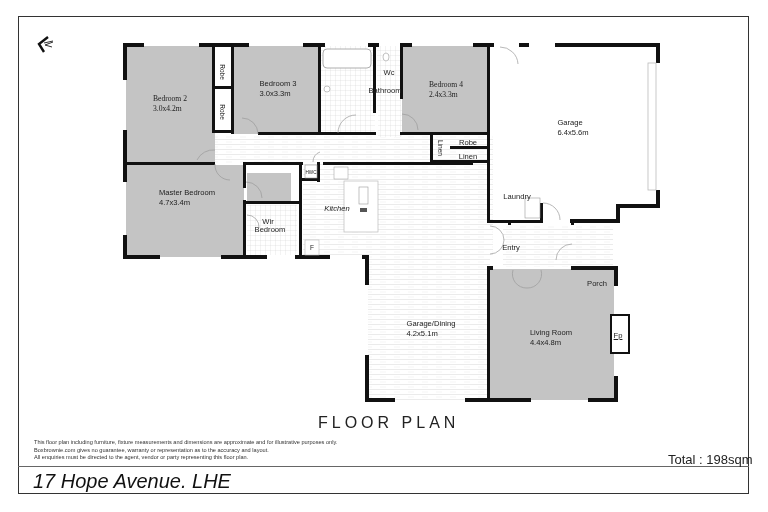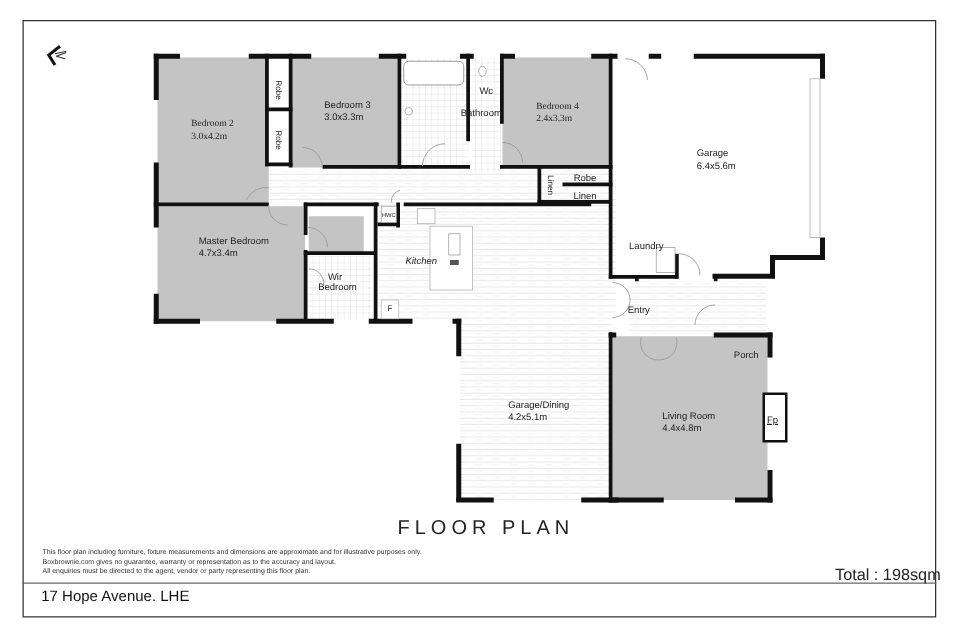--- a/index.html
+++ b/index.html
@@ -1,20 +1,20 @@
 <!DOCTYPE html>
 <html><head>
 <meta charset="utf-8">
 <style>
   * { margin: 0; padding: 0; box-sizing: border-box; }
   html, body { width: 768px; height: 512px; background: #ffffff; overflow: hidden; }
   body { font-family: "Liberation Sans", sans-serif; color: #222; position: relative; }
   #sheet { position: absolute; left: 18px; top: 16px; width: 731px; height: 223px; border: 1.5px solid #333; }
   .footer-divider { position: absolute; left: 18px; top: 466px; width: 731px; height: 1px; background: #666; }
-  .addr { position: absolute; left: 33px; top: 470px; font-size: 12px; color: #111; }
+  .addr { position: absolute; left: 33px; top: 470px; font-size: 20px; color: #111; font-style: italic; }
   .total { position: absolute; left: 668px; top: 452px; font-size: 13px; color: #222; }
   .title { position: absolute; left: 318px; top: 414px; font-size: 16px; letter-spacing: 4px; color: #222; }
   .disclaimer { position: absolute; left: 34px; top: 439px; font-size: 5.6px; line-height: 7.6px; color: #333; }
   svg.plan { position: absolute; left: 0; top: 0; }
   .room-label { position: absolute; font-size: 7.6px; text-align: left; line-height: 10px; color: #222; transform: translate(-50%, -50%); white-space: nowrap; }
   .small-label { position: absolute; font-size: 6.5px; color: #222; transform: translate(-50%, -50%); white-space: nowrap; }
   .vert { transform: translate(-50%, -50%) rotate(90deg); }
   .compass { position: absolute; left: 36px; top: 35px; }
 </style>
 </head>

